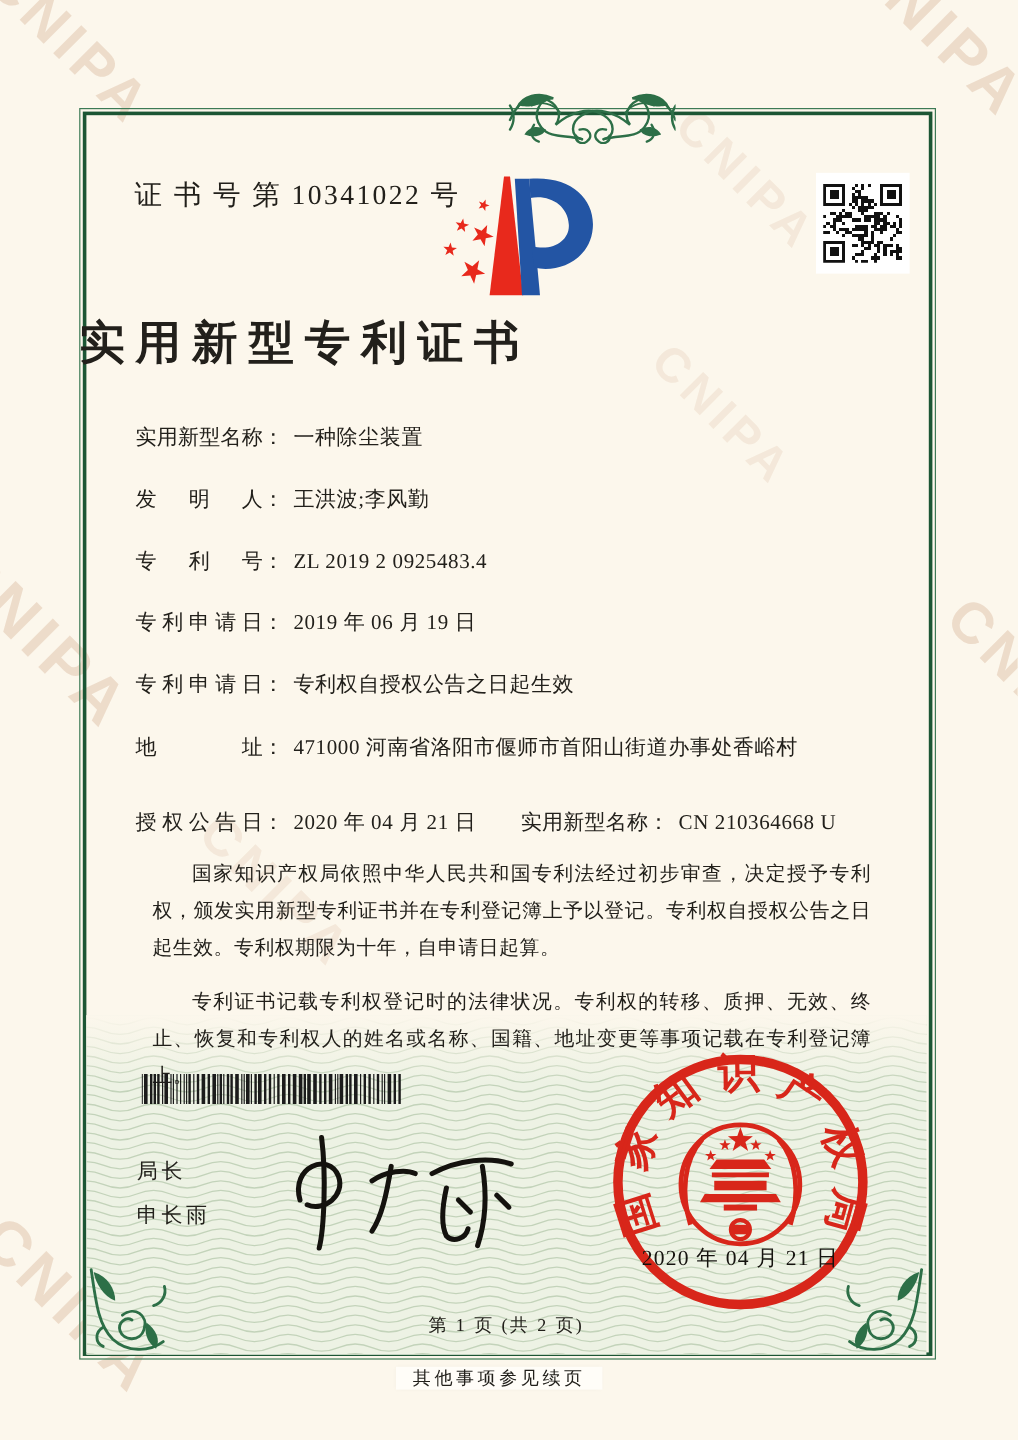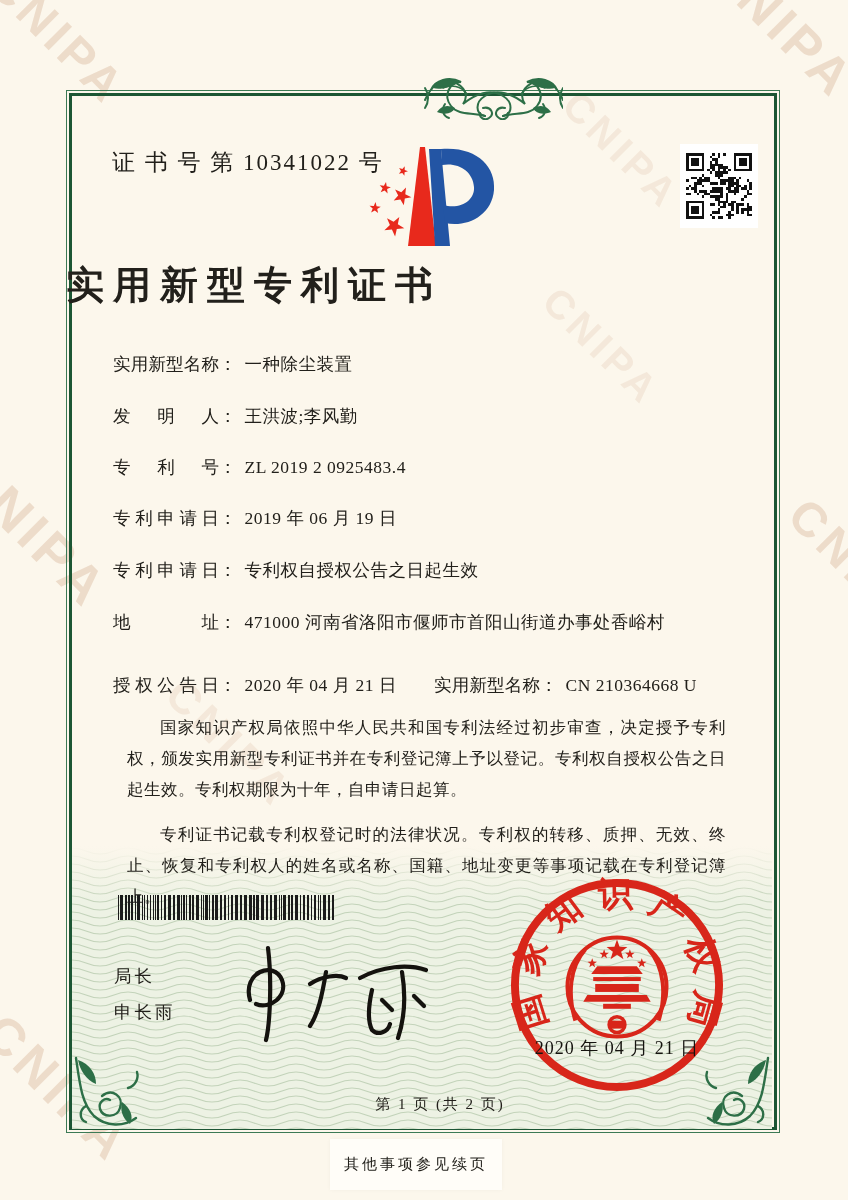--- a/index.html
+++ b/index.html
@@ -40,23 +40,23 @@
   .barcode{left:118px;top:895px;z-index:5;}
   
   .signer-title{left:114px;top:964px;font-size:17.5px;letter-spacing:3px;z-index:5;}
   .signer-name{left:114px;top:1000px;font-size:17.5px;letter-spacing:3px;z-index:5;}
   .sig{left:222px;top:940px;z-index:6;}
   
   .seal{left:508px;top:876px;width:218px;height:218px;z-index:6;}
   .sealdate{left:508px;top:1036px;width:218px;text-align:center;font-size:18px;
             letter-spacing:1px;color:#15130f;z-index:7;}
   
-  .pagefooter{left:84px;top:1095px;width:712px;text-align:center;font-size:15px;
+  .pagefooter{left:66px;top:1095px;width:712px;text-align:center;font-size:15px;
               letter-spacing:2px;z-index:5;}
-  .contnote{left:330px;top:1139px;background:#fffdf8;padding:16px 14px;font-size:15px;
+  .contnote{left:330px;top:1139px;background:#fffdf8;padding:0 14px;font-size:15px;
             letter-spacing:3px;z-index:5;box-shadow:0 0 4px rgba(0,0,0,.04);}
   .orn{z-index:4;}
 </style>
 </head>
 <body>
 
 <div class="wm" style="left:-28px;top:8px;font-size:48px;">CNIPA</div>
 <div class="wm" style="left:690px;top:-6px;font-size:52px;">CNIPA</div>
 <div class="wm light" style="left:548px;top:128px;font-size:40px;">CNIPA</div>
 <div class="wm light" style="left:528px;top:324px;font-size:40px;">CNIPA</div>

